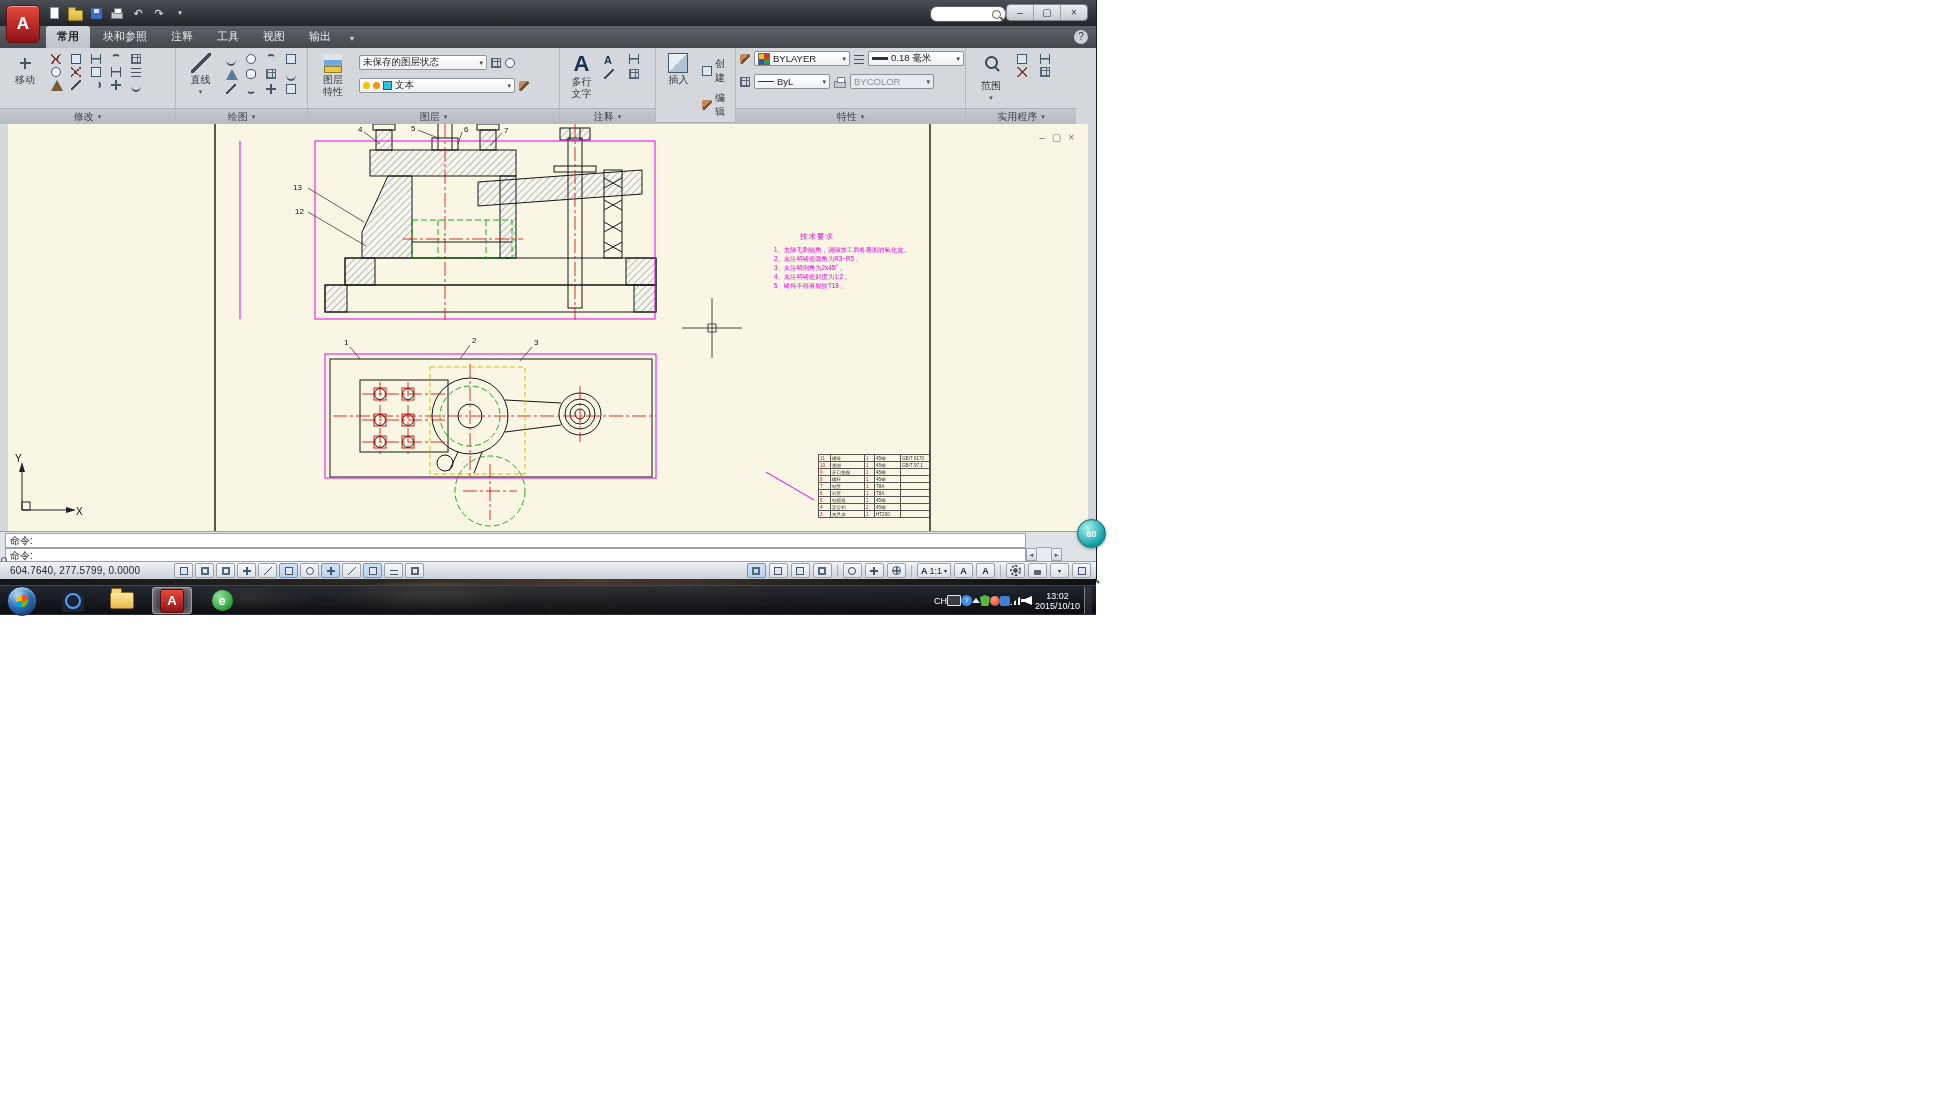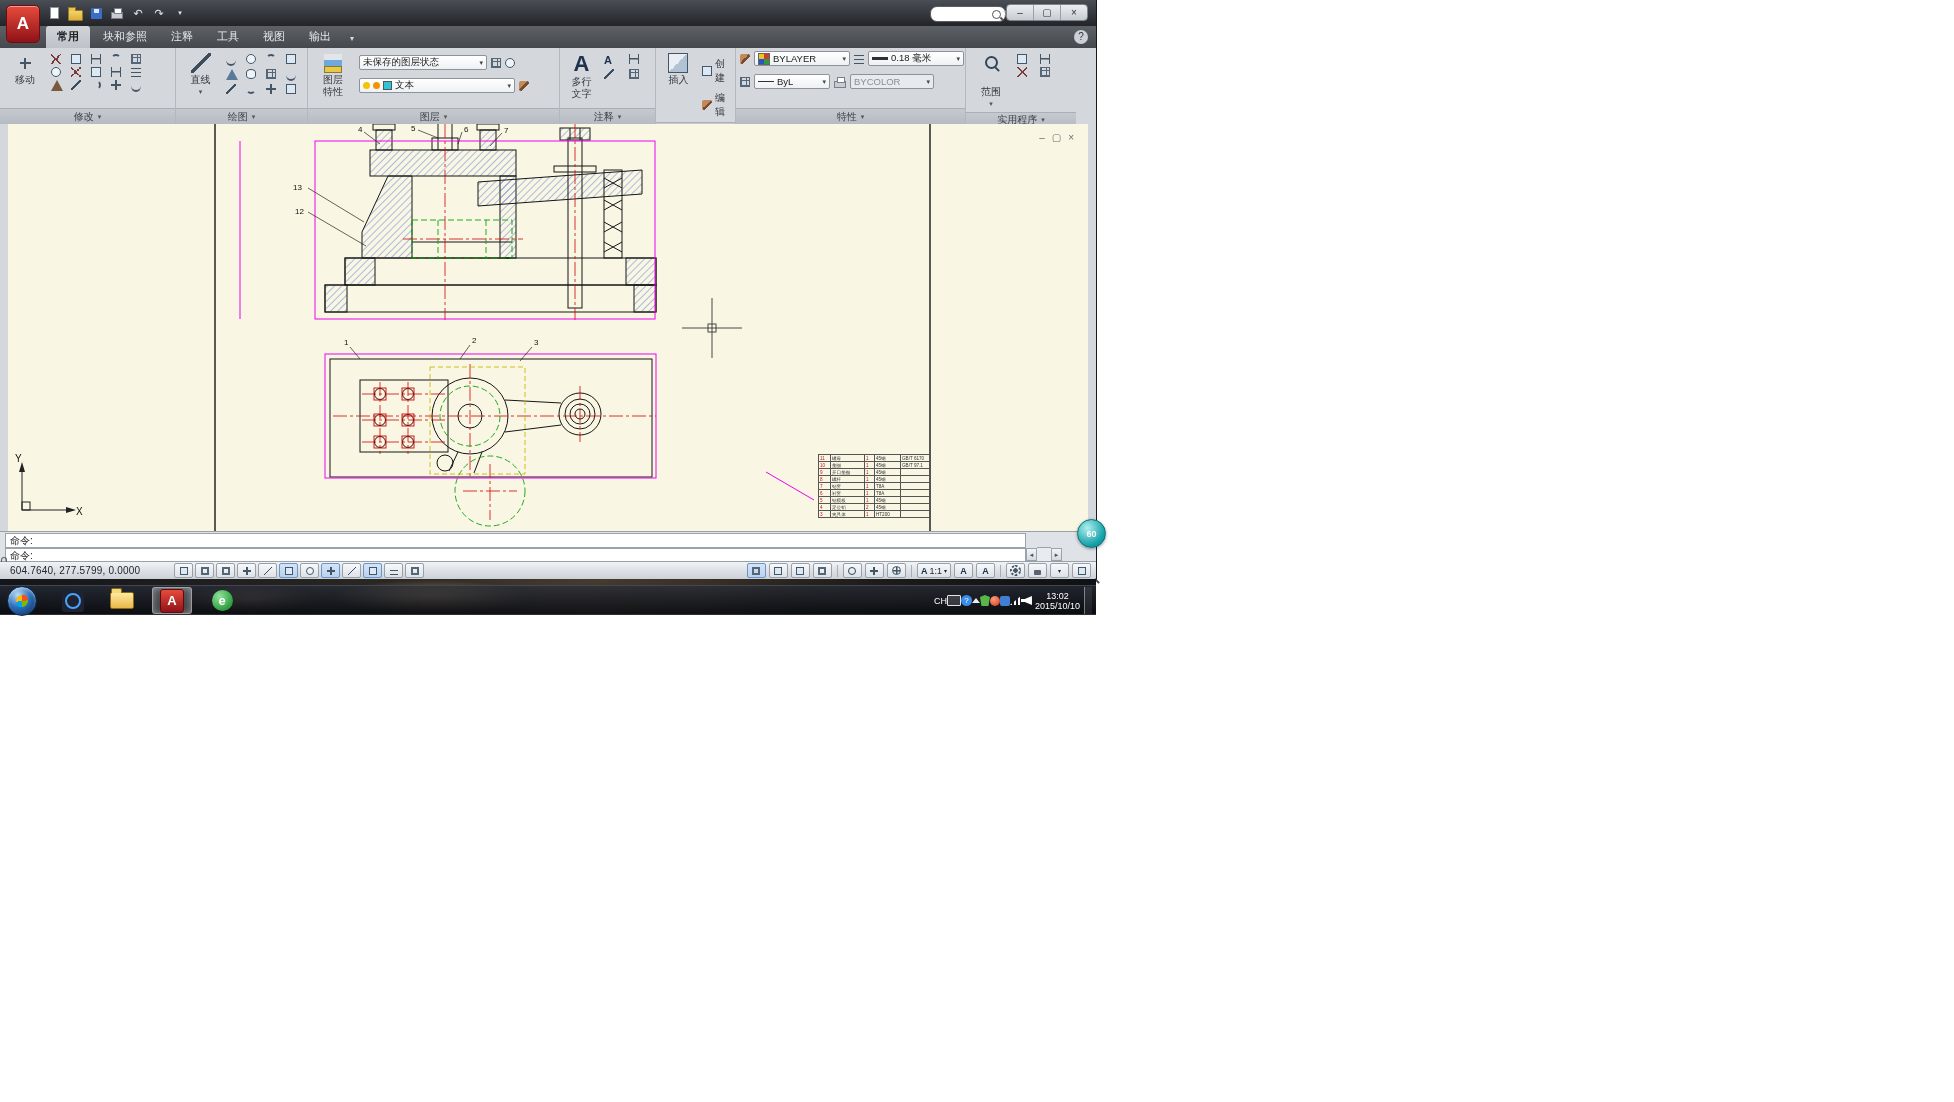--- a/index.html
+++ b/index.html
@@ -398,21 +398,21 @@
         <div class="plabel">
           <span>特性</span>
             <span class="dd">▾</span>
         </div>
       </div>
 
       <div class="panel" style="width:110px;border-right:none">
         <div class="pbody">
           <div class="big">
             <span class="ic ic-mag" style="margin-top:3px"></span>
-            <span style="margin-top:16px">范围</span>
+            <span style="margin-top:10px">范围</span>
             <span style="font-size:7px;color:#555">▾</span>
           </div>
           <div class="grid" style="grid-template-columns:repeat(2,20px)">
             <span class="ic s10 ic-rect"></span>
             <span class="ic s10 ic-dim"></span>
             <span class="ic s10 ic-x"></span>
             <span class="ic s10 ic-grid4"></span>
           </div>
         </div>
         <div class="plabel">
@@ -568,20 +568,28 @@
           <text x="287" y="90">12</text>
           <text x="336" y="221">1</text>
           <text x="464" y="219">2</text>
           <text x="526" y="221">3</text>
           <text x="7" y="338" font-size="10">Y</text>
           <text x="68" y="391" font-size="10">X</text>
         </g>
       </svg>
 
       
+      <div class="notes">
+        <div class="nt">技术要求</div>
+        <div class="nl">1、去除毛刺锐角，清除加工后各表面的氧化皮。</div>
+        <div class="nl">2、未注明铸造圆角为R3~R5 。</div>
+        <div class="nl">3、未注明倒角为2x45° 。</div>
+        <div class="nl">4、未注明铸造斜度为1:2 。</div>
+        <div class="nl">5、铸件不得有裂纹T18 。</div>
+      </div>
 
       
       <div class="pt">
         <div class="pt-row">
           <span class="pt-c">11</span>
             <span class="pt-c blk">螺母</span>
             <span class="pt-c">1</span>
             <span class="pt-c blk">45钢</span>
             <span class="pt-c blk">GB/T 6170</span>
         </div>

